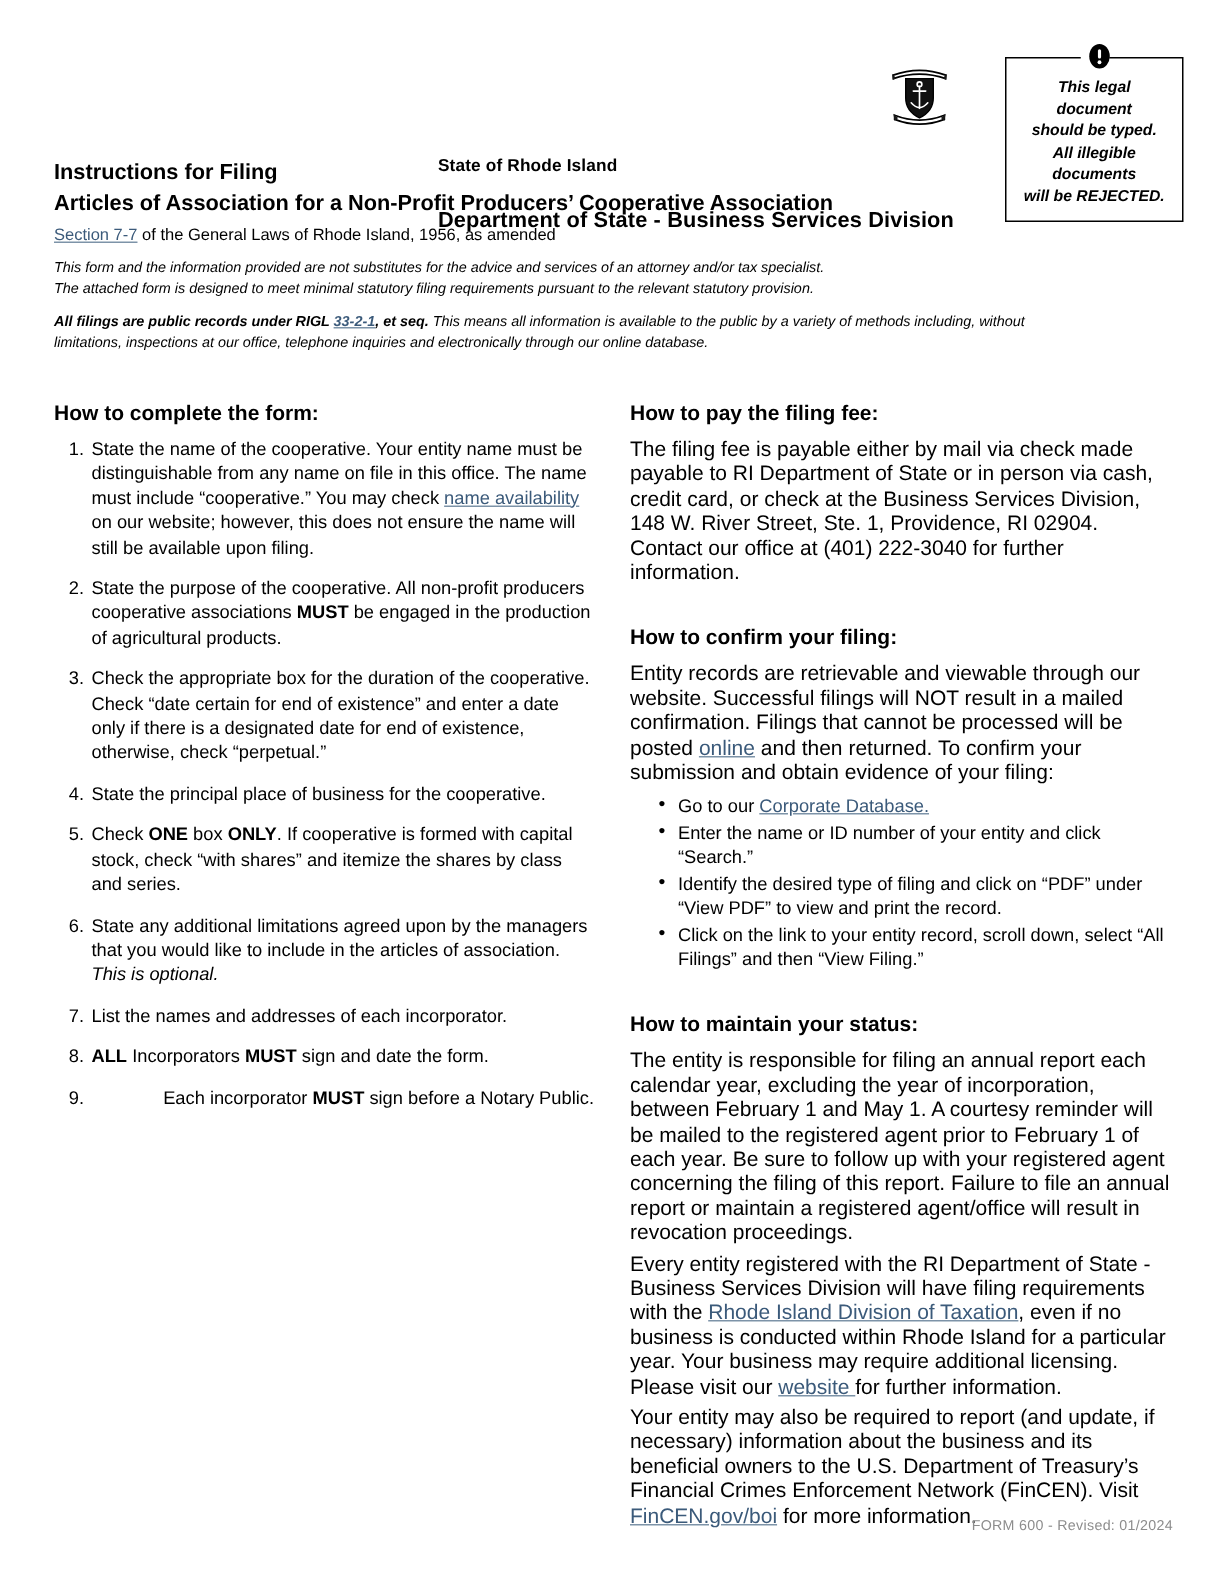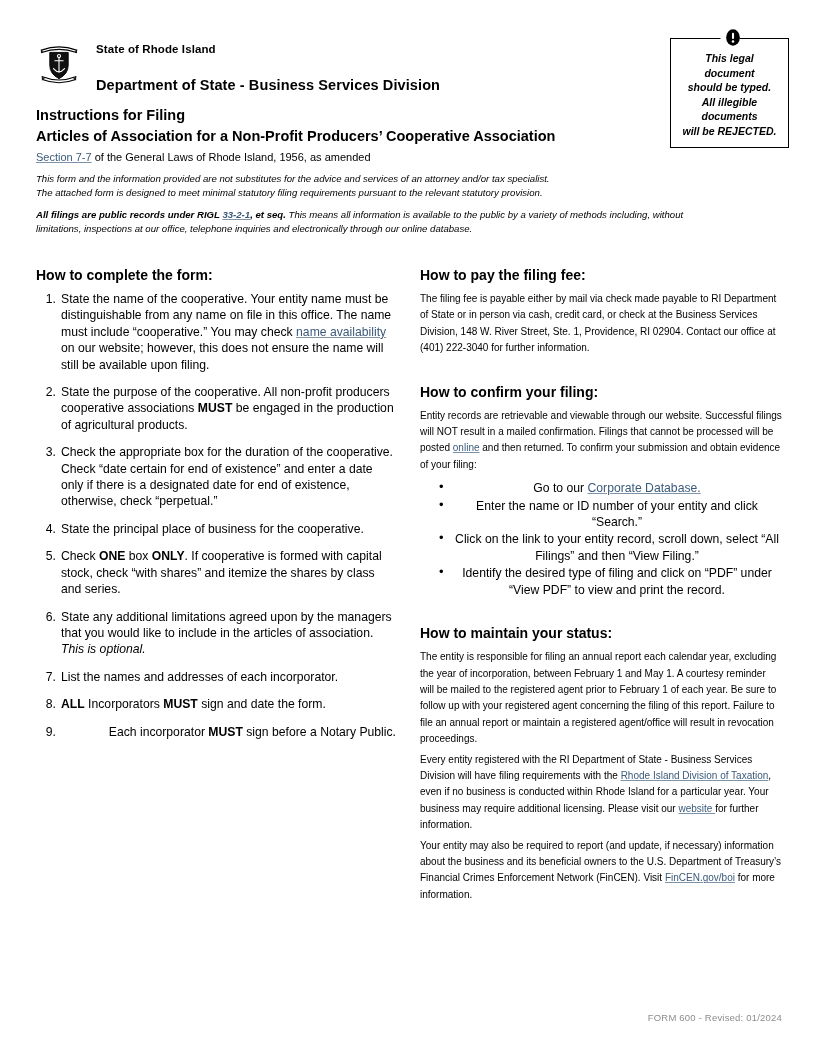--- a/index.html
+++ b/index.html
@@ -22,22 +22,23 @@
     padding: 0;
   }
 
   
   .header {
     position: absolute;
     left: 36px;
     top: 38px;
     width: 600px;
     display: flex;
-    align-items: flex-start;
+    align-items: flex-end;
     gap: 14px;
+    flex-direction: column;
   }
   .seal {
     width: 46px;
     height: 46px;
     flex: 0 0 46px;
     margin-top: 2px;
   }
   .agency-lines { padding-top: 4px; }
   .agency-state {
     font-size: 11.5px;
@@ -143,21 +144,21 @@
   h2.sec {
     font-size: 14px;
     font-weight: bold;
     margin: 0 0 7px 0;
     line-height: 18px;
   }
   h2.sec.spaced { margin-top: 26px; }
 
   p.body {
     margin: 0 0 0 0;
-    font-size: 10px;
+    font-size: 14px;
     line-height: 16.4px;
   }
   p.body + p.body { margin-top: 4px; }
 
   ol.numlist {
     margin: 0;
     padding: 0;
     list-style: none;
     counter-reset: n;
   }
@@ -189,21 +190,21 @@
     margin-bottom: 1px;
     line-height: 16.4px;
   }
   ul.bullets > li::before {
     content: "\2022";
     position: absolute;
     left: 5px;
     top: -1px;
     font-size: 13px;
   }
-  .bullets-wrap { padding-left: 14px; text-align: center; }
+  .bullets-wrap { padding-left: 14px; }
 
   a.lnk, .lnk {
     color: #3b5a7a;
     text-decoration: underline;
     text-decoration-color: #7d93a8;
   }
   b, .b { font-weight: bold; }
   i, .i { font-style: italic; }
 
   
@@ -304,22 +305,22 @@
   <div class="col col-right">
     <h2 class="sec">How to pay the filing fee:</h2>
     <p class="body">The filing fee is payable either by mail via check made payable to RI Department of State or in person via cash, credit card, or check at the Business Services Division, 148 W. River Street, Ste. 1, Providence, RI 02904. Contact our office at (401) 222-3040 for further information.</p>
 
     <h2 class="sec spaced">How to confirm your filing:</h2>
     <p class="body" id="confirm-intro"><span>Entity records are retrievable and viewable through our website. Successful filings will NOT result in a mailed confirmation. Filings that cannot be processed will be posted </span><span class="lnk">online</span><span> and then returned. To confirm your submission and obtain evidence of your filing:</span></p>
     <div class="bullets-wrap">
       <ul class="bullets" id="confirm-bullets">
           <li><span>Go to our </span><span class="lnk">Corporate Database.</span></li>
           <li><span>Enter the name or ID number of your entity and click “Search.”</span></li>
+          <li><span>Identify the desired type of filing and click on “PDF” under “View PDF” to view and print the record.</span></li>
           <li><span>Click on the link to your entity record, scroll down, select “All Filings” and then “View Filing.”</span></li>
-          <li><span>Identify the desired type of filing and click on “PDF” under “View PDF” to view and print the record.</span></li>
         </ul>
     </div>
 
     <h2 class="sec spaced">How to maintain your status:</h2>
     <p class="body">The entity is responsible for filing an annual report each calendar year, excluding the year of incorporation, between February 1 and May 1. A courtesy reminder will be mailed to the registered agent prior to February 1 of each year. Be sure to follow up with your registered agent concerning the filing of this report. Failure to file an annual report or maintain a registered agent/office will result in revocation proceedings.</p>
     <p class="body" id="maintain-p2"><span>Every entity registered with the RI Department of State - Business Services Division will have filing requirements with the </span><span class="lnk">Rhode Island Division of Taxation</span><span>, even if no business is conducted within Rhode Island for a particular year. Your business may require additional licensing. Please visit our </span><span class="lnk">website </span><span>for further information.</span></p>
     <p class="body" id="maintain-p3"><span>Your entity may also be required to report (and update, if necessary) information about the business and its beneficial owners to the U.S. Department of Treasury’s Financial Crimes Enforcement Network (FinCEN). Visit </span><span class="lnk">FinCEN.gov/boi</span><span> for more information.</span></p>
   </div>
 
   <div class="footer">FORM 600 - Revised: 01/2024</div>

